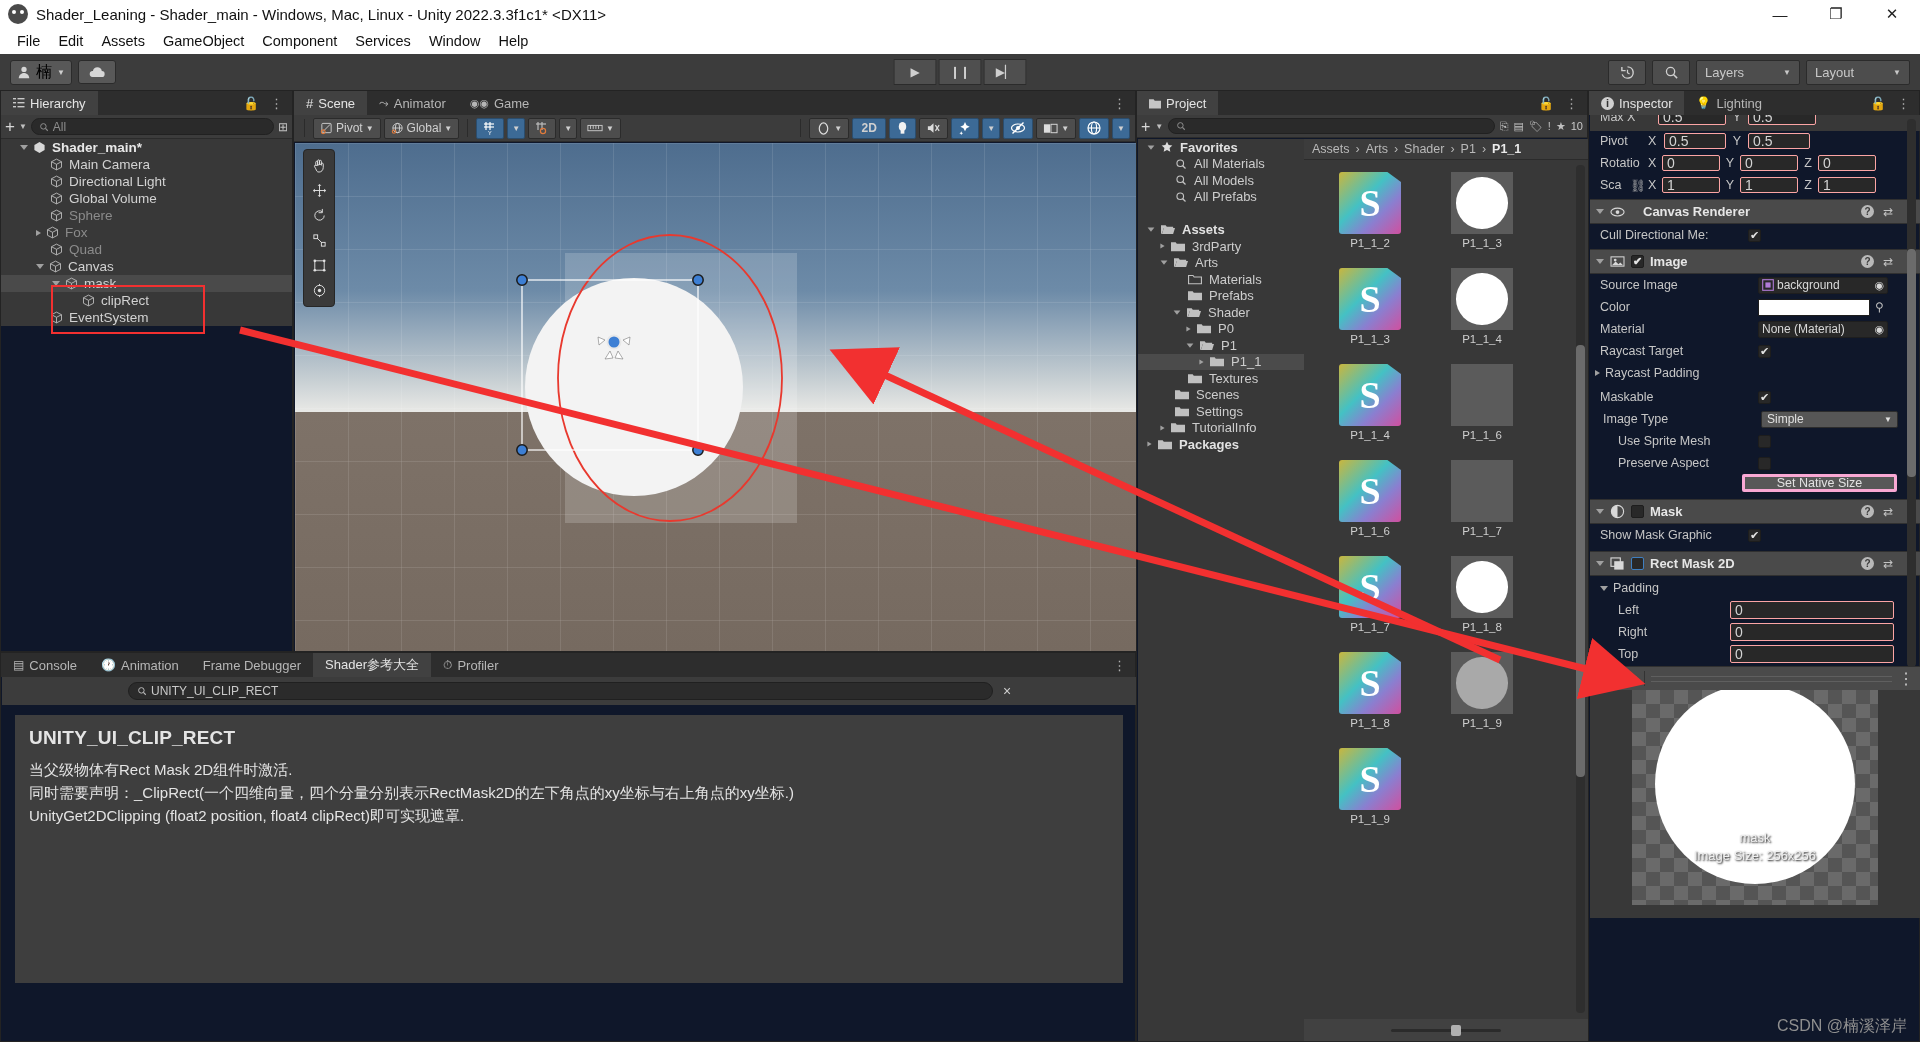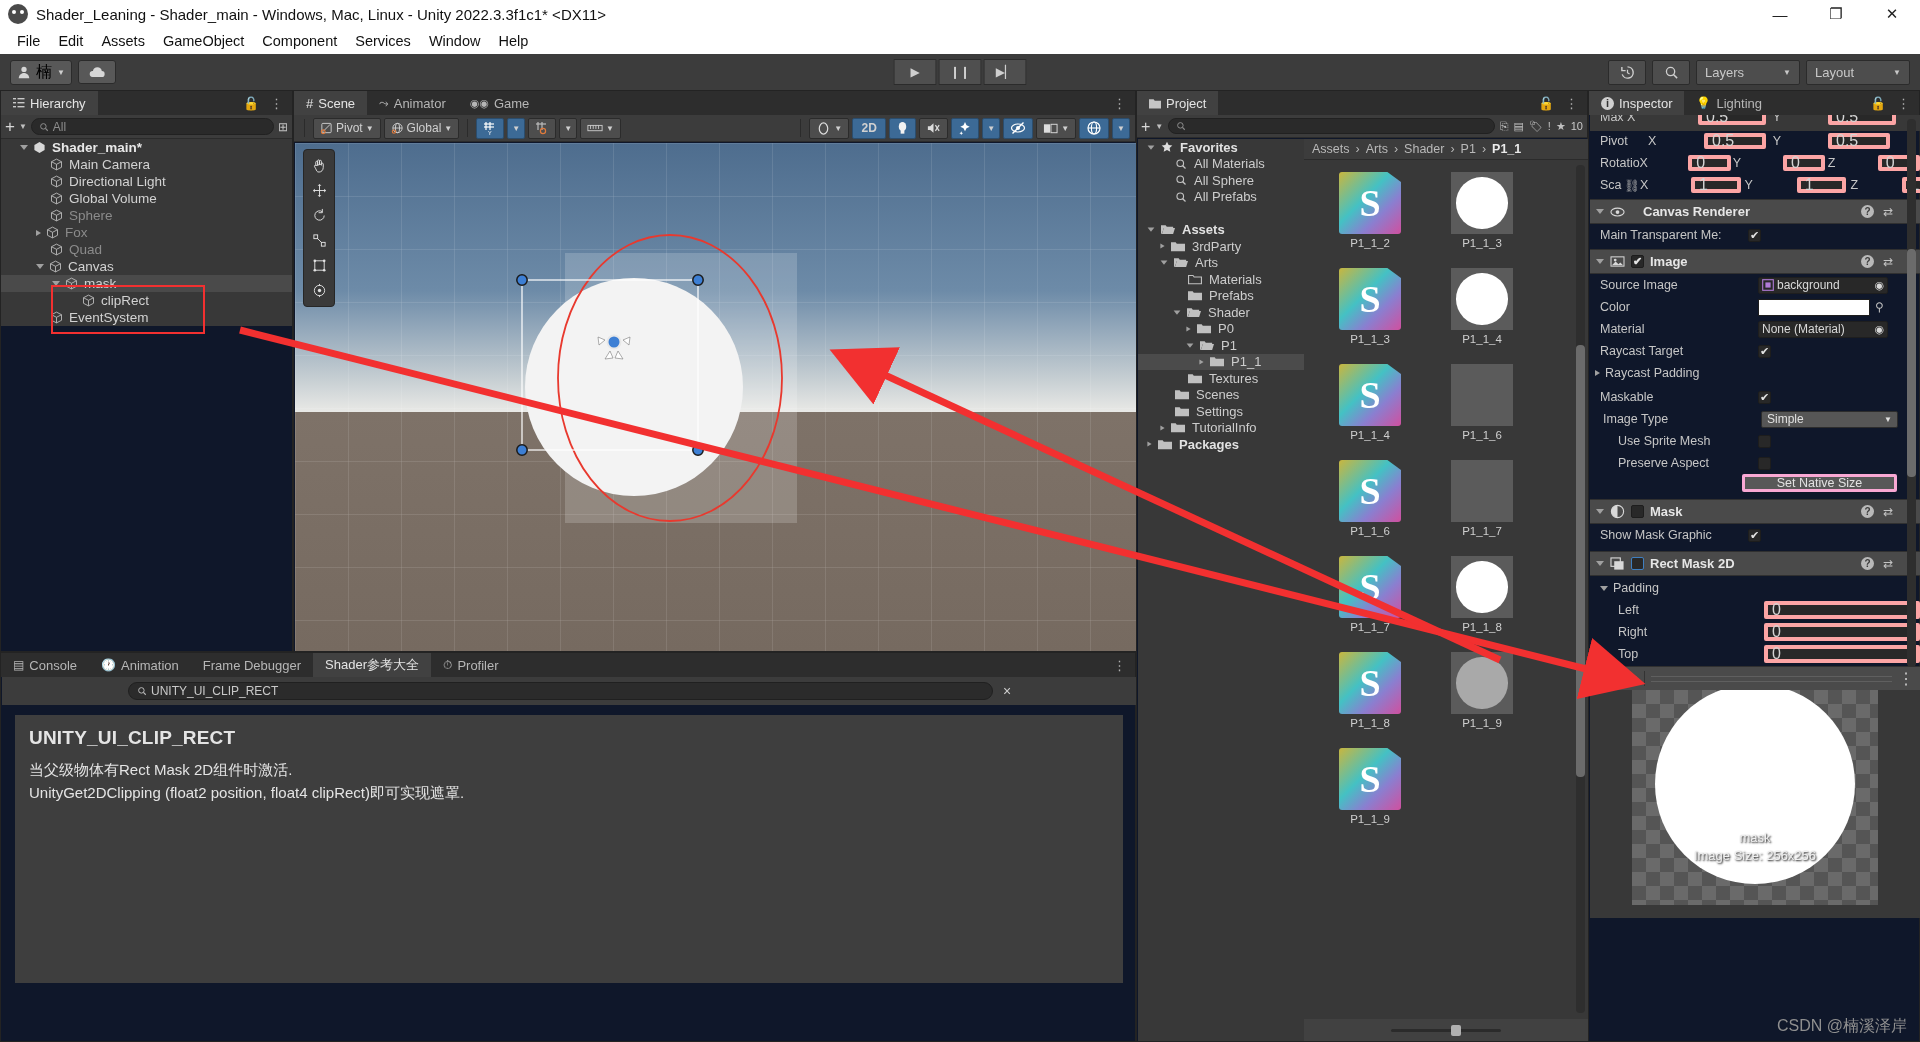--- a/index.html
+++ b/index.html
@@ -118,23 +118,23 @@
      border-radius:3px; display:flex; align-items:center; justify-content:center;
      color:#fff; font-weight:bold; font-size:38px; font-family:"Liberation Serif",serif;
      clip-path: polygon(0 0, 78% 0, 100% 16%, 100% 100%, 0 100%); }
   .tex-box { width:100%; height:100%; background:#5b5b5b; display:flex;
      align-items:center; justify-content:center;}
   .tex-circle { width:83%; height:83%; border-radius:50%;}
 
   
   .i-row { height:20px; display:flex; align-items:center; font-size:12.5px;
      color:#c6c6c6; padding-left:10px; }
-  .ifield { background:#282828; border:4px solid #fca5a5; border-radius:2px;
-     height:16px; color:#d4d4d4; font-size:16px; display:flex; align-items:center;
-     padding:0 4px;margin-left:40px;}
+  .ifield { background:#282828; border:1px solid #fca5a5; border-radius:2px;
+     height:16px; color:#d4d4d4; font-size:14px; display:flex; align-items:center;
+     padding:0 4px;}
   .comp-head { height:25px; background:#4a4a4a; display:flex; align-items:center;
      gap:6px; padding:0 6px; border-top:1px solid #303030; border-bottom:1px solid #303030;
      font-size:13px; font-weight:bold; color:#e6e6e6;}
   .comp-head .hdr-right { margin-left:auto; display:flex; gap:9px; align-items:center;
      color:#c3c3c3; font-size:12px; font-weight:normal;}
   .ck { width:13px; height:13px; background:#282828; border:1px solid #1d1d1d;
      border-radius:2px; display:flex; align-items:center; justify-content:center;
      color:#e4e4e4; font-size:11px; flex:0 0 auto;}
   .ck.blue { border-color:#3f7fc0; }
   .dropfield { background:#565656; border:1px solid #2c2c2c; border-radius:2px;
@@ -642,20 +642,21 @@
           <line x1="10.3" y1="10.3" x2="14" y2="14" stroke="#b8b8b8" stroke-width="1.8"></line>
         </svg>
       <span>UNITY_UI_CLIP_RECT</span>
     </div>
     <span style="color:#cfcfcf;font-size:14px;margin-left:10px">×</span>
   </div>
 
   <div class="doc-body" style="left:14px;top:62px;width:1108px;height:268px;">
     <div class="doc-title">UNITY_UI_CLIP_RECT</div>
     <div class="doc-line">当父级物体有Rect Mask 2D组件时激活.</div>
+    <div class="doc-line">同时需要声明：_ClipRect(一个四维向量，四个分量分别表示RectMask2D的左下角点的xy坐标与右上角点的xy坐标.)</div>
     <div class="doc-line">UnityGet2DClipping (float2 position, float4 clipRect)即可实现遮罩.</div>
   </div>
 </div>
 
 <div class="panel" style="left:1136px; top:90px; width:452px; height:952px;">
   <div class="tabrow">
     <div class="tab active">
       <svg width="12" height="11" viewBox="0 0 13 11">
           <path d="M0 1h5l1.2 1.5H13V11H0z" fill="#c5c5c5"></path>
         </svg>
@@ -708,21 +709,21 @@
       </div>
       <div class="p-row">
         <span style="width: 15px; flex: 0 0 auto;"></span>
         <span class="tri none" style="transform: scale(0.85);"></span>
         <span style="display: flex; margin-left: 2px; margin-right: 3px;">
           <svg width="12" height="12" viewBox="0 0 16 16">
             <circle cx="7" cy="7" r="4.4" stroke="#c4c4c4" fill="none" stroke-width="1.5"></circle>
             <line x1="10.3" y1="10.3" x2="14" y2="14" stroke="#c4c4c4" stroke-width="1.7"></line>
           </svg>
         </span>
-        <span>All Sphere</span>
+        <span>All Models</span>
       </div>
       <div class="p-row">
         <span style="width: 15px; flex: 0 0 auto;"></span>
         <span class="tri none" style="transform: scale(0.85);"></span>
         <span style="display: flex; margin-left: 2px; margin-right: 3px;">
           <svg width="12" height="12" viewBox="0 0 16 16">
             <circle cx="7" cy="7" r="4.4" stroke="#c4c4c4" fill="none" stroke-width="1.5"></circle>
             <line x1="10.3" y1="10.3" x2="14" y2="14" stroke="#c4c4c4" stroke-width="1.7"></line>
           </svg>
         </span>
@@ -1052,21 +1053,21 @@
         <circle cx="8" cy="6" r="2" fill="#d8d8d8"></circle>
       </svg>
     <span style="margin-left:12px">Canvas Renderer</span>
     <span class="hdr-right">
       <span style="background:#b9b9b9;color:#3a3a3a;border-radius:50%;width:13px;height:13px;display:inline-flex;align-items:center;justify-content:center;font-size:10px;font-weight:bold">?</span>
       <span>⇄</span>
       <span>⋮</span>
     </span>
   </div>
   <div class="i-row" style="position:absolute;left:1px;top:134px;width:330px">
-    <span style="width:148px">Main Transparent Me:</span>
+    <span style="width:148px">Cull Directional Me:</span>
     <div class="ck">✔</div>
   </div>
 
   <div class="comp-head" style="position:absolute;left:1px;top:158px;width:330px">
     <span class="tri open"></span>
     <svg width="15" height="13" viewBox="0 0 16 14">
         <rect x="1" y="2" width="14" height="10" fill="none" stroke="#d8d8d8" stroke-width="1.1"></rect>
         <circle cx="5.5" cy="5.5" r="1.5" fill="#d8d8d8"></circle>
         <path d="M2 11l4-4 3 3 2-2 3 3z" fill="#d8d8d8"></path>
       </svg>

